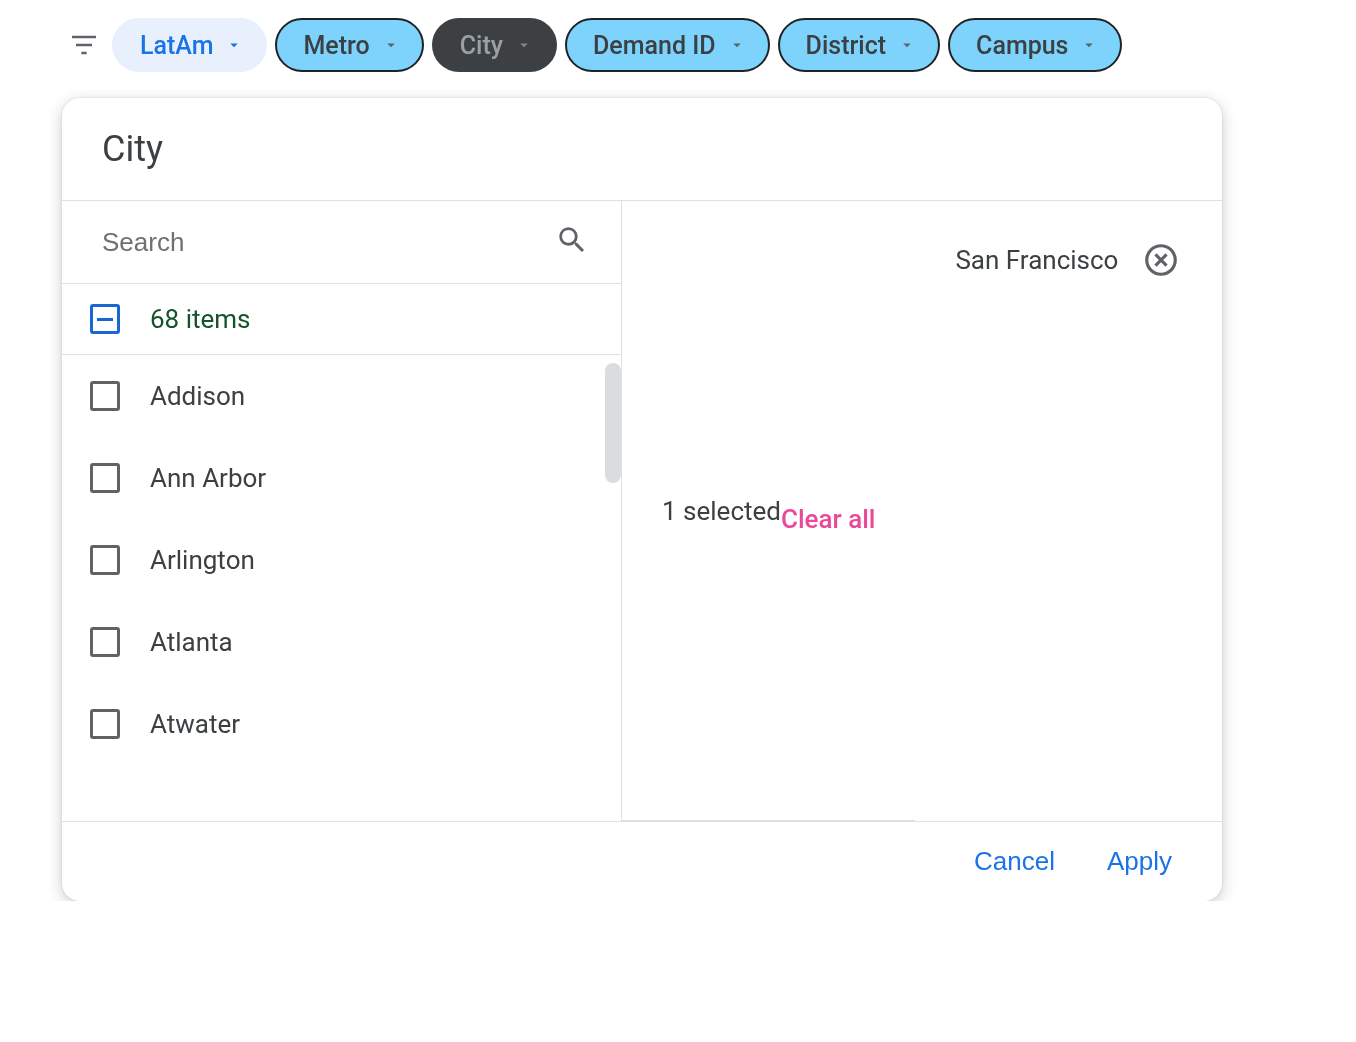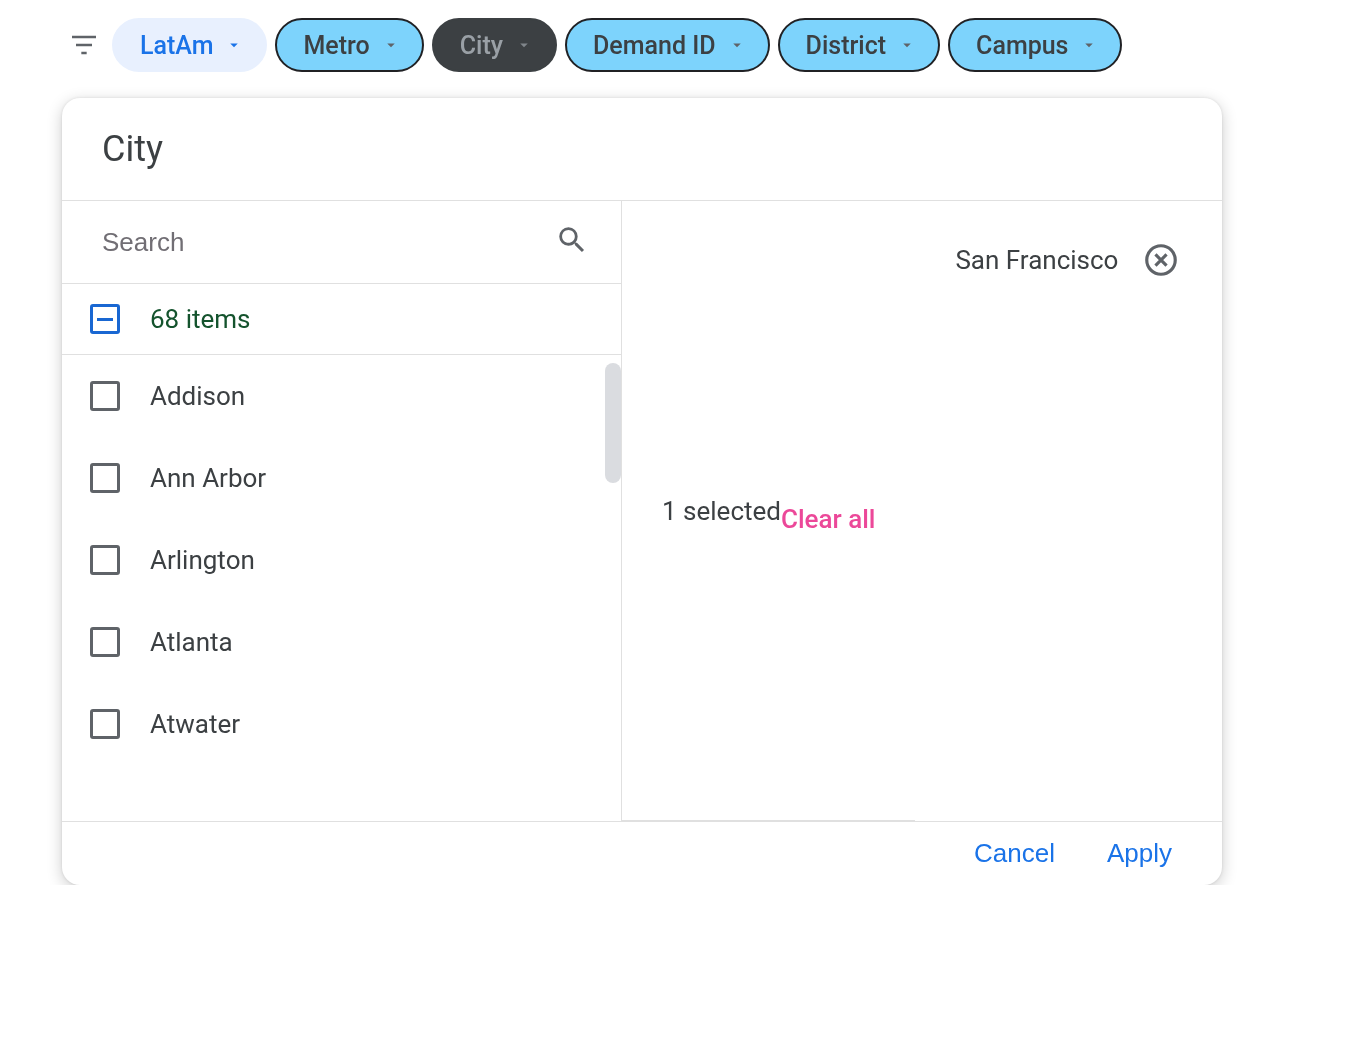--- a/index.html
+++ b/index.html
@@ -196,21 +196,21 @@
     .remove-icon {
       color: #5f6368;
       cursor: pointer;
       display:flex;
     }
 
     .panel-footer {
       display:flex;
       justify-content: flex-end;
       gap: 52px;
-      padding: 16px 50px;
+      padding: 24px 50px;
       border-top: 1px solid #e0e0e0;
     }
     .btn-txt {
       font-size: 26px;
       font-weight: 500;
       color: #1a73e8;
       cursor: pointer;
       background: none;
       border: none;
     }

